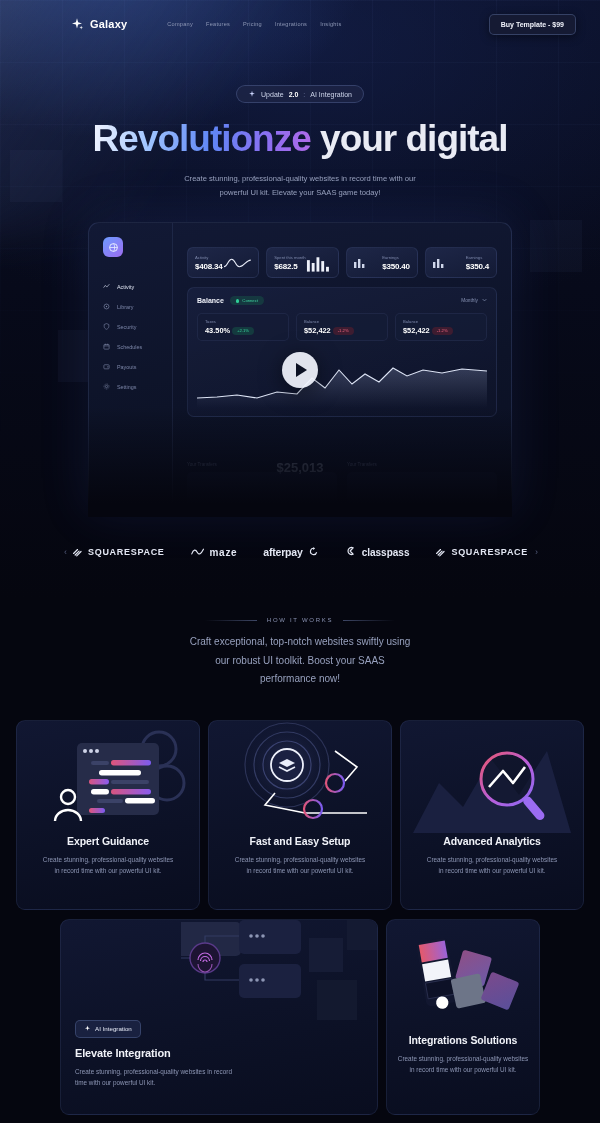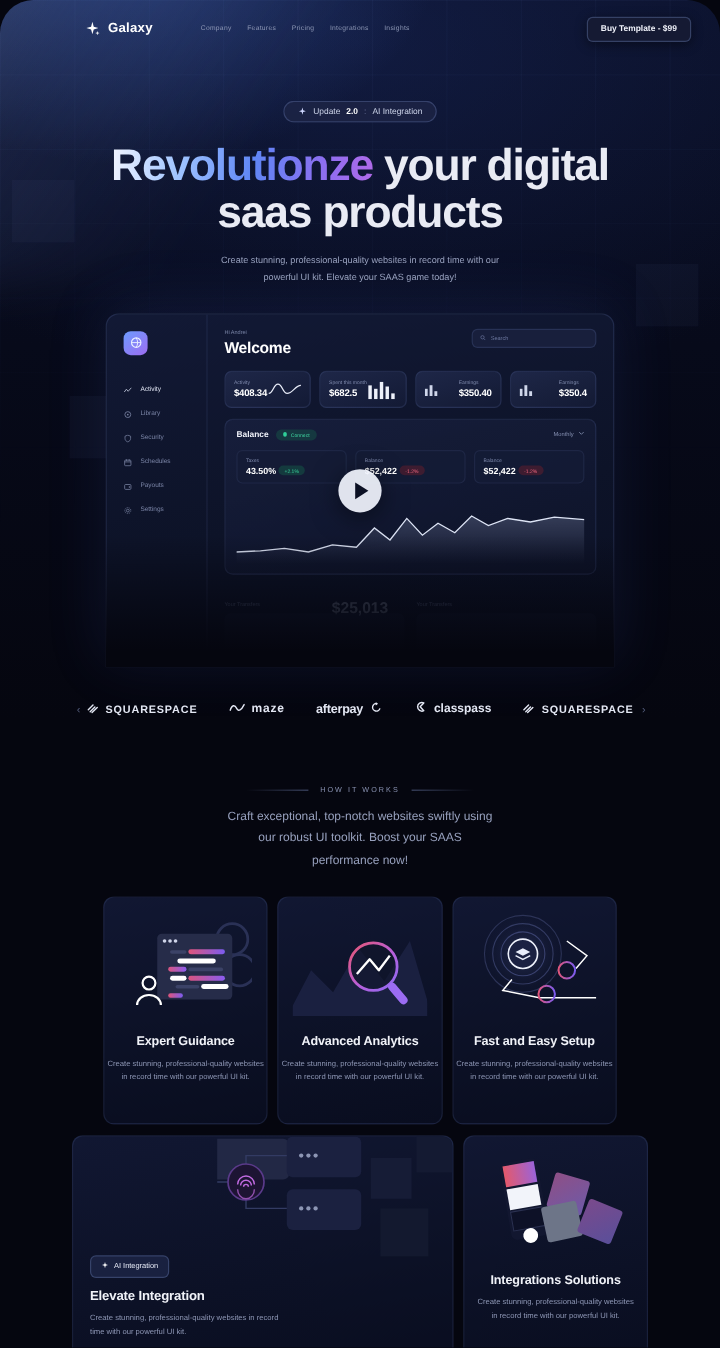--- a/index.html
+++ b/index.html
@@ -4,21 +4,21 @@
 <style>
   * { margin:0; padding:0; box-sizing:border-box; }
   html, body { width:600px; height:1123px; }
   body {
     background:#05060f;
     font-family:"Liberation Sans", sans-serif;
     color:#e8eaf2;
     overflow:hidden;
     position:relative;
   }
-  .page { position:relative; width:600px; height:1123px; overflow:hidden;border-radius:28px; }
+  .page { position:relative; width:600px; height:1123px; overflow:hidden; }
 
   
   .hero-bg {
     position:absolute; left:0; top:0; width:600px; height:600px;
     background:
       radial-gradient(ellipse 420px 300px at 18% -8%, rgba(70,110,200,.40), rgba(10,14,36,0) 62%),
       radial-gradient(ellipse 700px 420px at 50% 6%, rgba(30,48,110,.38), rgba(5,7,20,0) 70%),
       linear-gradient(180deg,#0a0f26 0%,#070a1a 48%,#05060f 100%);
   }
   .hero-beam {
@@ -196,21 +196,21 @@
   .rule { width:52px; height:1px; background:linear-gradient(90deg,rgba(140,160,220,0),rgba(140,160,220,.42)); }
   .rule.r { background:linear-gradient(90deg,rgba(140,160,220,.42),rgba(140,160,220,0)); }
   h2.hiw-title { margin-top:12px; font-size:22px; font-weight:700; letter-spacing:-.6px; color:#eceef6; }
   .grad-pink {
     background:linear-gradient(94deg,#ff5f6d 0%,#f4647e 24%,#c561d9 58%,#8f6bf2 86%,#7a6bf5 100%);
     -webkit-background-clip:text; background-clip:text; color:transparent;
   }
   .hiw-sub { margin:10px auto 0; width:228px; font-size:10px; line-height:1.85; color:#97a0bd; }
 
   
-  .cards { margin:20px auto 0; width:428px; display:flex; gap:8px; }
+  .cards { margin:31px auto 0; width:568px; display:flex; gap:8px; }
   .card {
     flex:1; height:190px; border-radius:9px;
     background:linear-gradient(170deg,#111732 0%,#0c1126 60%,#090d1f 100%);
     border:1px solid rgba(125,150,215,.13);
     display:flex; flex-direction:column; align-items:center;
     padding:0 12px 14px; overflow:hidden; position:relative;
   }
   .card-art { width:100%; height:112px; position:relative; }
   .card-title { font-size:10.5px; font-weight:600; color:#f0f2f8; margin-top:2px; letter-spacing:-.1px; }
   .card-body { margin-top:7px; font-size:6.4px; line-height:1.75; color:#8d96b4; text-align:center; width:135px; }
@@ -280,21 +280,20 @@
         </svg>
       </span>
       <span>Update</span>
       <b>2.0</b>
       <span class="sep">:</span>
       <span>AI Integration</span>
     </div>
 
     <h1 class="headline">
       <span class="grad-blue">Revolutionze</span><span> your digital</span><br>
-      <span>saas products</span>
     </h1>
 
     <div class="sub">Create stunning, professional-quality websites in record time with our powerful UI kit. Elevate your SAAS game today!</div>
   </div>
 
   <div class="dash-wrap">
     <div class="dash">
 
       <div class="dash-side">
         <div class="app-logo">
@@ -341,33 +340,20 @@
             <span class="side-ico"><svg width="7" height="7" viewBox="0 0 12 12">
                   <circle cx="6" cy="6" r="2" stroke="#8b95b6" stroke-width="1.1" fill="none"></circle>
                   <circle cx="6" cy="6" r="4.3" stroke="#8b95b6" stroke-width="1.1" fill="none" stroke-dasharray="1.6 1.4"></circle>
                 </svg></span>
             <span>Settings</span>
           </div>
         </div>
       </div>
 
       <div class="dash-main">
-        <div class="dash-top">
-          <div>
-            <div class="hi">Hi Andrei</div>
-            <div class="welcome">Welcome</div>
-          </div>
-          <div class="search-box">
-            <span><svg width="5" height="5" viewBox="0 0 12 12">
-                  <circle cx="5" cy="5" r="3.3" stroke="#6d78a0" stroke-width="1.3" fill="none"></circle>
-                  <path d="M7.5 7.5L10.5 10.5" stroke="#6d78a0" stroke-width="1.3"></path>
-                </svg></span>
-            <span>Search</span>
-          </div>
-        </div>
 
         <div class="stat-row">
           <div class="stat">
             <div>
               <div class="stat-label">Activity</div>
               <div class="stat-val">$408.34</div>
             </div>
             <svg width="30" height="16" viewBox="0 0 30 16">
                 <path d="M1 12 C5 12 5 4 9 4 C13 4 13 12 17 12 C22 12 24 5 29 5" stroke="#e6eaf6" stroke-width="1.1" fill="none"></path>
               </svg>
@@ -579,40 +565,20 @@
         </svg>
       </div>
       <div class="card-title">Expert Guidance</div>
       <div class="card-body">Create stunning, professional-quality websites in record time with our powerful UI kit.</div>
     </div>
 
     <div class="card">
       <div class="card-art">
         <svg width="100%" height="112" viewBox="0 0 146 112">
           <defs>
-            <linearGradient id="mg" x1="0" y1="0" x2="1" y2="1">
-                <stop offset="0" stop-color="#e8566f"></stop>
-                <stop offset="55%" stop-color="#b85fdb"></stop>
-                <stop offset="100%" stop-color="#8a6bf5"></stop>
-              </linearGradient>
-          </defs>
-          <path d="M-6 112 L20 62 L44 86 L72 38 L100 74 L128 30 L152 112 Z" fill="#1a2040"></path>
-          <circle cx="88" cy="58" r="26" fill="#10152c" fill-opacity=".6" stroke="url(#mg)" stroke-width="3"></circle>
-          <path d="M70 66 L84 50 L94 62 L106 46" fill="none" stroke="#fff" stroke-width="2.6" stroke-linejoin="round"></path>
-          <rect x="104" y="76" width="9" height="28" rx="4.5" transform="rotate(-40 108 80)" fill="#9b6cf2"></rect>
-        </svg>
-      </div>
-      <div class="card-title">Advanced Analytics</div>
-      <div class="card-body">Create stunning, professional-quality websites in record time with our powerful UI kit.</div>
-    </div>
-
-    <div class="card">
-      <div class="card-art">
-        <svg width="100%" height="112" viewBox="0 0 146 112">
-          <defs>
             <radialGradient id="og">
                 <stop offset="0" stop-color="#3a4273" stop-opacity=".55"></stop>
                 <stop offset="1" stop-color="#161c38" stop-opacity="0"></stop>
               </radialGradient>
             <linearGradient id="ring1" x1="0" x2="1">
                 <stop offset="0" stop-color="#e0557a"></stop>
                 <stop offset="1" stop-color="#7b5cf0"></stop>
               </linearGradient>
           </defs>
           <circle cx="60" cy="44" r="44" fill="url(#og)"></circle>
@@ -622,20 +588,40 @@
           <circle cx="60" cy="44" r="16" fill="#1b2142" stroke="#eef1fb" stroke-width="1.8"></circle>
           <path d="M60 38 l8 4 -8 4 -8-4 z" fill="#e9edfa"></path>
           <path d="M52 46 l8 4 8-4" fill="none" stroke="#e9edfa" stroke-width="1.6"></path>
           <path d="M108 30 L130 46 L118 60" fill="none" stroke="#fff" stroke-width="1.6"></path>
           <path d="M48 72 L38 84 L78 92 L140 92" fill="none" stroke="#fff" stroke-width="1.6"></path>
           <circle cx="108" cy="62" r="9" fill="none" stroke="url(#ring1)" stroke-width="2.2"></circle>
           <circle cx="86" cy="88" r="9" fill="none" stroke="url(#ring1)" stroke-width="2.2"></circle>
         </svg>
       </div>
       <div class="card-title">Fast and Easy Setup</div>
+      <div class="card-body">Create stunning, professional-quality websites in record time with our powerful UI kit.</div>
+    </div>
+
+    <div class="card">
+      <div class="card-art">
+        <svg width="100%" height="112" viewBox="0 0 146 112">
+          <defs>
+            <linearGradient id="mg" x1="0" y1="0" x2="1" y2="1">
+                <stop offset="0" stop-color="#e8566f"></stop>
+                <stop offset="55%" stop-color="#b85fdb"></stop>
+                <stop offset="100%" stop-color="#8a6bf5"></stop>
+              </linearGradient>
+          </defs>
+          <path d="M-6 112 L20 62 L44 86 L72 38 L100 74 L128 30 L152 112 Z" fill="#1a2040"></path>
+          <circle cx="88" cy="58" r="26" fill="#10152c" fill-opacity=".6" stroke="url(#mg)" stroke-width="3"></circle>
+          <path d="M70 66 L84 50 L94 62 L106 46" fill="none" stroke="#fff" stroke-width="2.6" stroke-linejoin="round"></path>
+          <rect x="104" y="76" width="9" height="28" rx="4.5" transform="rotate(-40 108 80)" fill="#9b6cf2"></rect>
+        </svg>
+      </div>
+      <div class="card-title">Advanced Analytics</div>
       <div class="card-body">Create stunning, professional-quality websites in record time with our powerful UI kit.</div>
     </div>
   </div>
 
   <div class="cards2">
 
     <div class="card-wide">
       <div class="wide-art">
         <svg width="196" height="130" viewBox="0 0 196 130">
           <rect x="-60" y="2" width="120" height="34" rx="5" fill="#222845"></rect>

